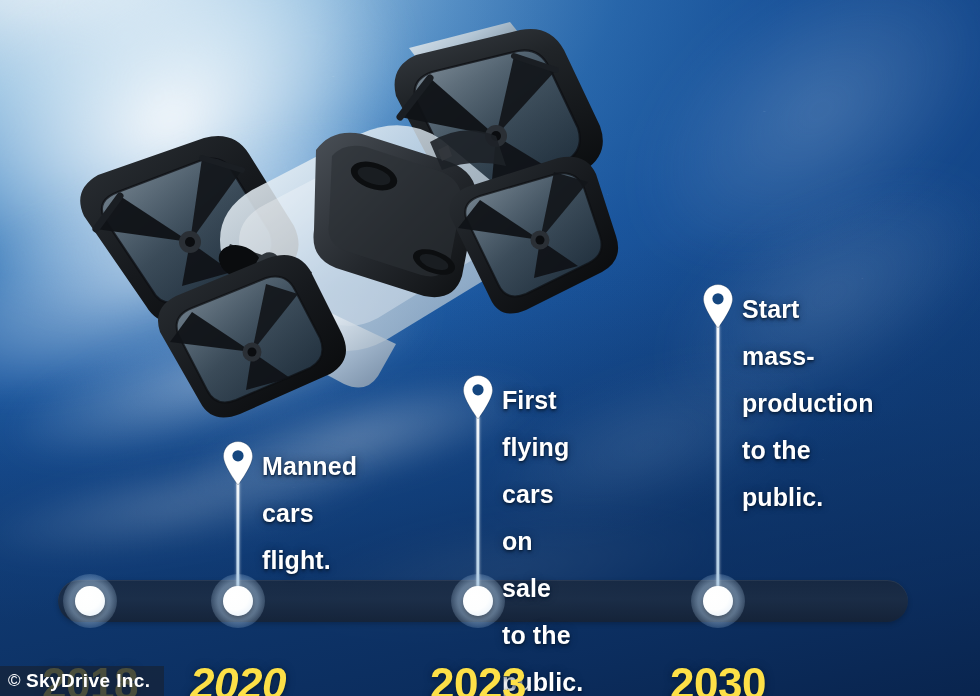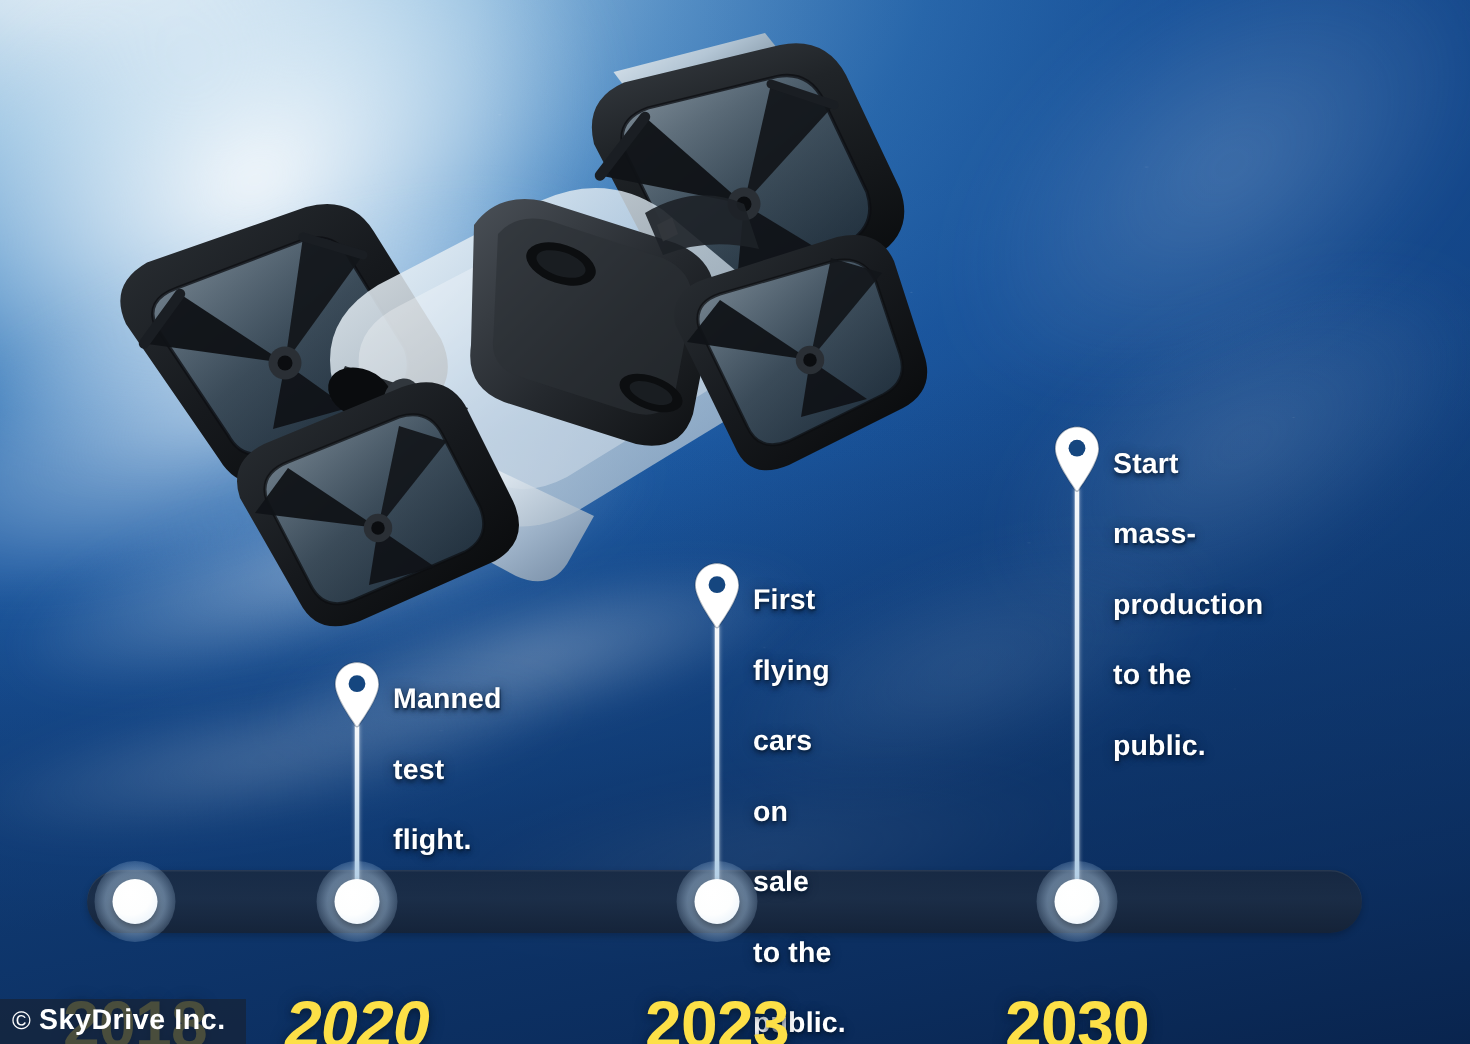--- a/index.html
+++ b/index.html
@@ -111,21 +111,21 @@
     box-shadow:0 2px 4px rgba(0,0,0,0.35);
   }
 
   .pin{position:absolute;width:34px;height:46px;transform:translate(-50%,0);}
   .pin svg{display:block;width:100%;height:100%;}
 
   .callout{
     position:absolute;
     color:#ffffff;
     font-weight:bold;
-    font-size:19px;
+    font-size:25px;
     line-height:47px;
     letter-spacing:0.1px;
     white-space:pre-line;
     text-shadow:
       0 2px 3px rgba(6,24,48,0.75),
       0 0 8px rgba(6,24,48,0.45),
       1px 1px 0 rgba(10,32,60,0.35);
   }
 
   .year{
@@ -306,21 +306,21 @@
         </div>
         <div class="node">
           <div class="stem" style="left: 238px; top: 482px; height: 119px;"></div>
           <div class="pin" style="left: 238px; top: 440px;">
             <svg viewBox="0 0 34 46" xmlns="http://www.w3.org/2000/svg">
               <path d="M17 1.5C8.9 1.5 2.4 8 2.4 16.1c0 9.1 10.9 23.3 13.4 27.6 .6 1 1.8 1 2.4 0 2.5-4.3 13.4-18.5 13.4-27.6C31.6 8 25.1 1.5 17 1.5z" fill="#ffffff" stroke="rgba(8,30,60,0.30)" stroke-width="1"></path>
               <circle cx="17" cy="15.8" r="5.6" fill="#15467f"></circle>
             </svg>
           </div>
           <div class="callout" style="left: 262px; top: 443px;">Manned
-test flight.</div>
+cars flight.</div>
           <div class="dot-wrap" style="left: 238px; top: 601px;">
             <div class="dot"></div>
           </div>
           <div class="year" style="left: 238px; font-style: italic;">2020</div>
         </div>
         <div class="node">
           <div class="stem" style="left: 478px; top: 416px; height: 185px;"></div>
           <div class="pin" style="left: 478px; top: 374px;">
             <svg viewBox="0 0 34 46" xmlns="http://www.w3.org/2000/svg">
               <path d="M17 1.5C8.9 1.5 2.4 8 2.4 16.1c0 9.1 10.9 23.3 13.4 27.6 .6 1 1.8 1 2.4 0 2.5-4.3 13.4-18.5 13.4-27.6C31.6 8 25.1 1.5 17 1.5z" fill="#ffffff" stroke="rgba(8,30,60,0.30)" stroke-width="1"></path>

